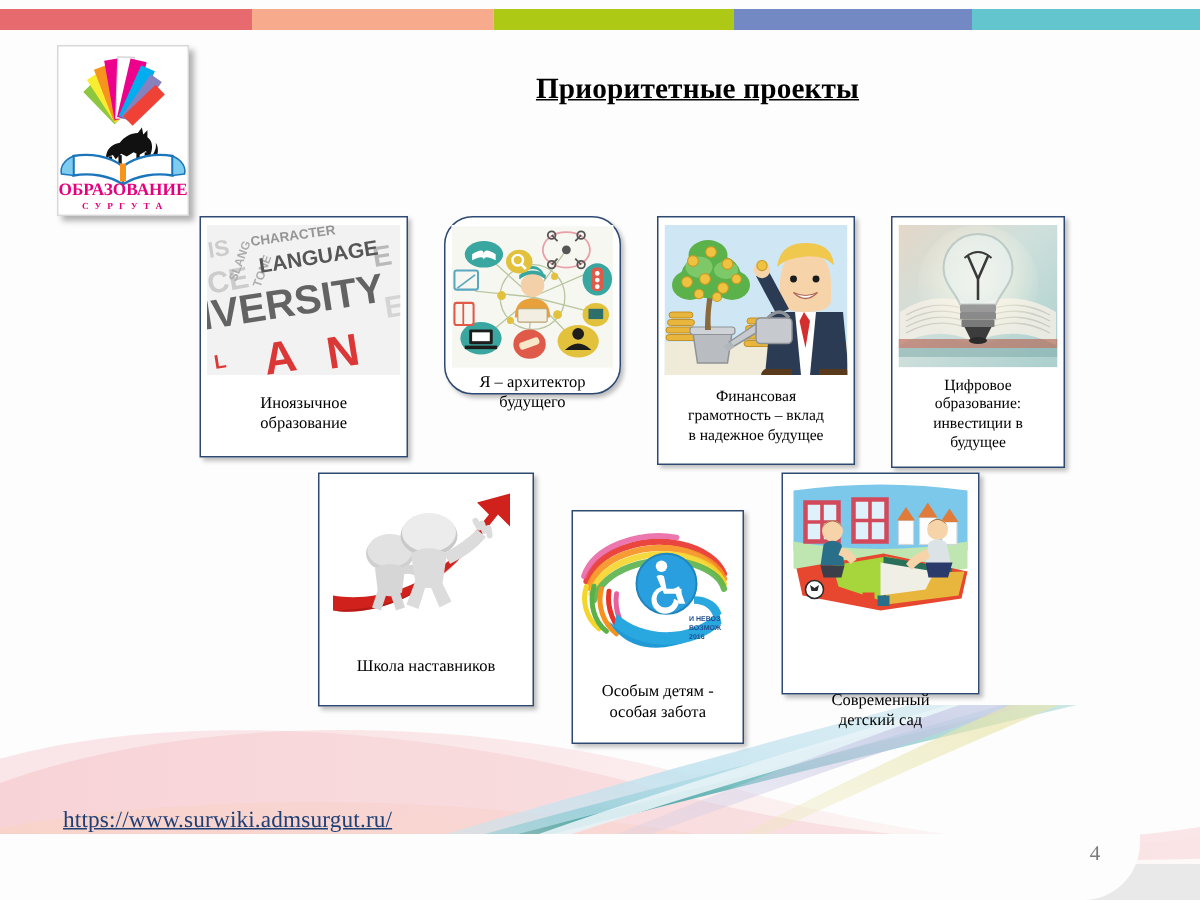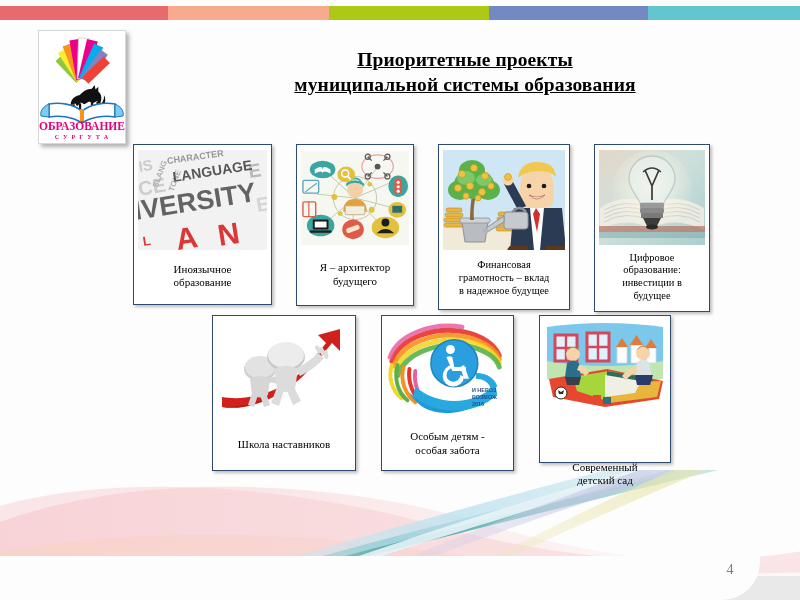--- a/index.html
+++ b/index.html
@@ -61,31 +61,31 @@
     flex:1 1 auto;display:flex;align-items:center;justify-content:center;
     text-align:center;color:#000;
     font-size:10.4px;line-height:1.22;
     padding:3px 2px 1px 2px;
     font-family:"Liberation Serif","DejaVu Serif",serif;
   }
 
   
   #card-0{width:139px;height:161px;}
   #card-0 .thumb{height:100px;}
-  #card-1{width:118px;height:162px;}
+  #card-1{width:118px;height:119px;border-radius:19px;}
   #card-1 .thumb{height:96px;}
   #card-2{width:132px;height:166px;}
   #card-2 .thumb{height:100px;}
   #card-3{width:116px;height:168px;}
   #card-3 .thumb{height:95px;}
 
   
   #card-4{width:144px;height:156px;}
   #card-4 .thumb{height:100px;}
-  #card-5{width:133px;height:156px;}
+  #card-5{width:115px;height:156px;margin-top:25px;}
   #card-5 .thumb{height:98px;}
   #card-6{width:132px;height:148px;gap:44px;}
   #card-6 .thumb{height:93px;}
 
   #card-4 .cap{font-size:11px;}
   #card-5 .cap{font-size:11px;}
   #card-6 .cap{font-size:11px;}
   #card-0 .cap{font-size:11px;justify-content:center;}
   #card-1 .cap{font-size:11px;}
 
@@ -238,21 +238,20 @@
         <path d="M33 -7 C40 -4 42 1 41 5 L33 6 Z" fill="#7ecdf0" stroke="#1b75bb" stroke-width="1"></path>
         <rect x="-2" y="-2" width="4" height="12" fill="#f7941e"></rect>
       </g>
       <text x="43" y="99" text-anchor="middle" fill="#e6007e" font-family="'Liberation Serif',serif" font-size="11.5" font-weight="bold">ОБРАЗОВАНИЕ</text>
       <text x="43" y="108" text-anchor="middle" fill="#e6007e" font-family="'Liberation Serif',serif" font-size="6.2" font-weight="bold" letter-spacing="1.2">С У Р Г У Т А</text>
     </svg>
   </div>
 
   <div id="title" style="z-index:10;">
     <span>Приоритетные проекты</span>
-    <span class="l2">муниципальной системы образования</span>
   </div>
 
   <div class="row" id="row1" style="z-index:10;">
 
     <div class="card" id="card-0">
       <div class="thumb">
         <svg viewBox="0 0 130 100" preserveAspectRatio="xMidYMid slice" aria-hidden="true">
           <rect width="130" height="100" fill="#f2f2f2"></rect>
           <g font-family="'Liberation Sans',sans-serif" font-weight="bold" fill="#c9c9c9">
             <text x="2" y="22" font-size="15" transform="rotate(-9 2 22)">IS</text>
@@ -634,16 +633,17 @@
           <rect x="60" y="76" width="8" height="7" fill="#2a6f8a"></rect>
         </svg>
       </div>
       <div class="cap">
         <span style="white-space:pre-line">Современный
 детский сад</span>
       </div>
     </div>
   </div>
 
+  <a id="site-link" href="#" style="z-index:12;">https://www.surwiki.admsurgut.ru/</a>
 
   <div id="page-num" style="z-index:12;">4</div>
 
 </div>
 
 </body></html>

